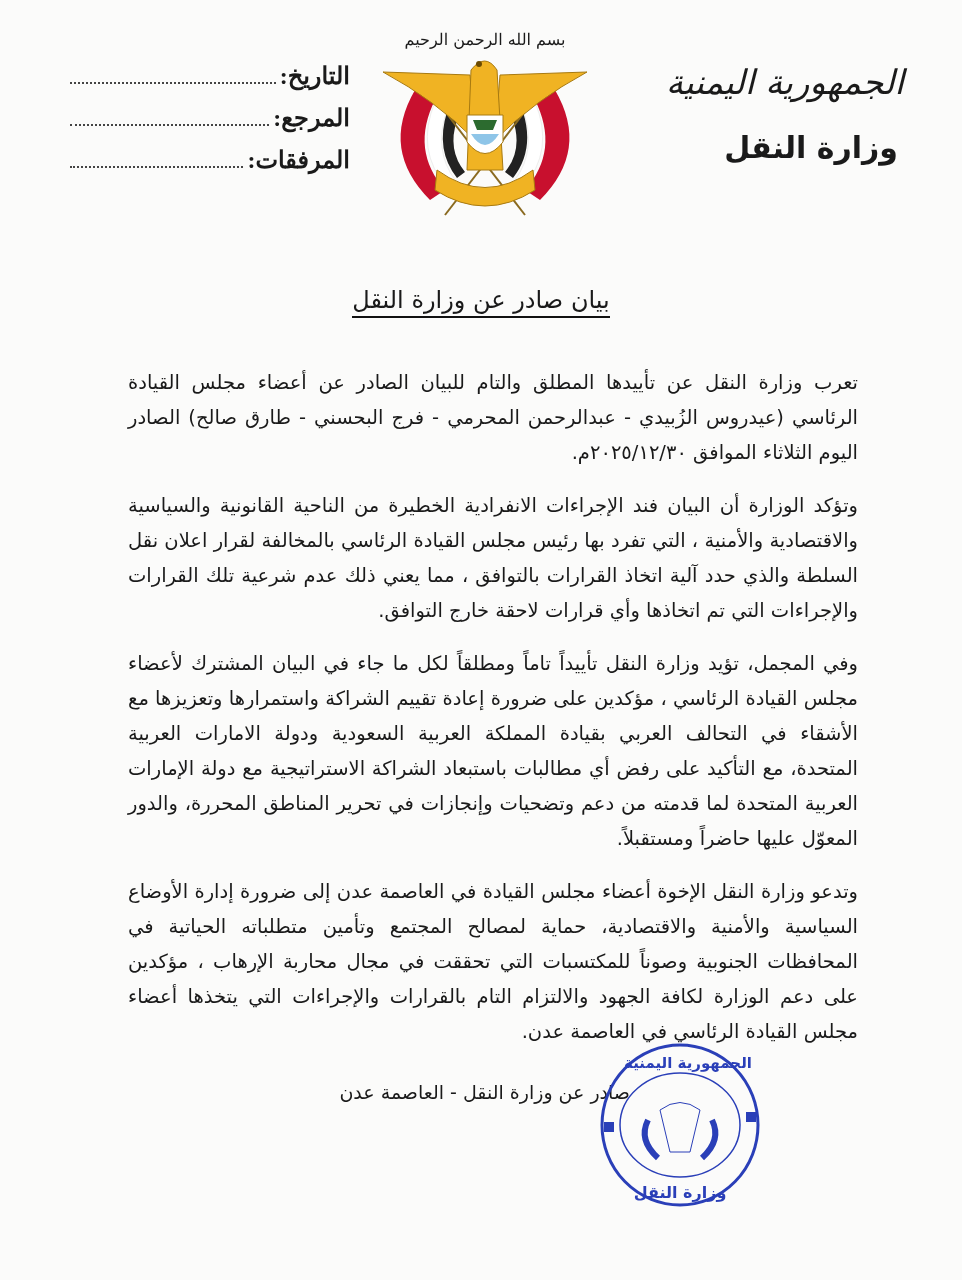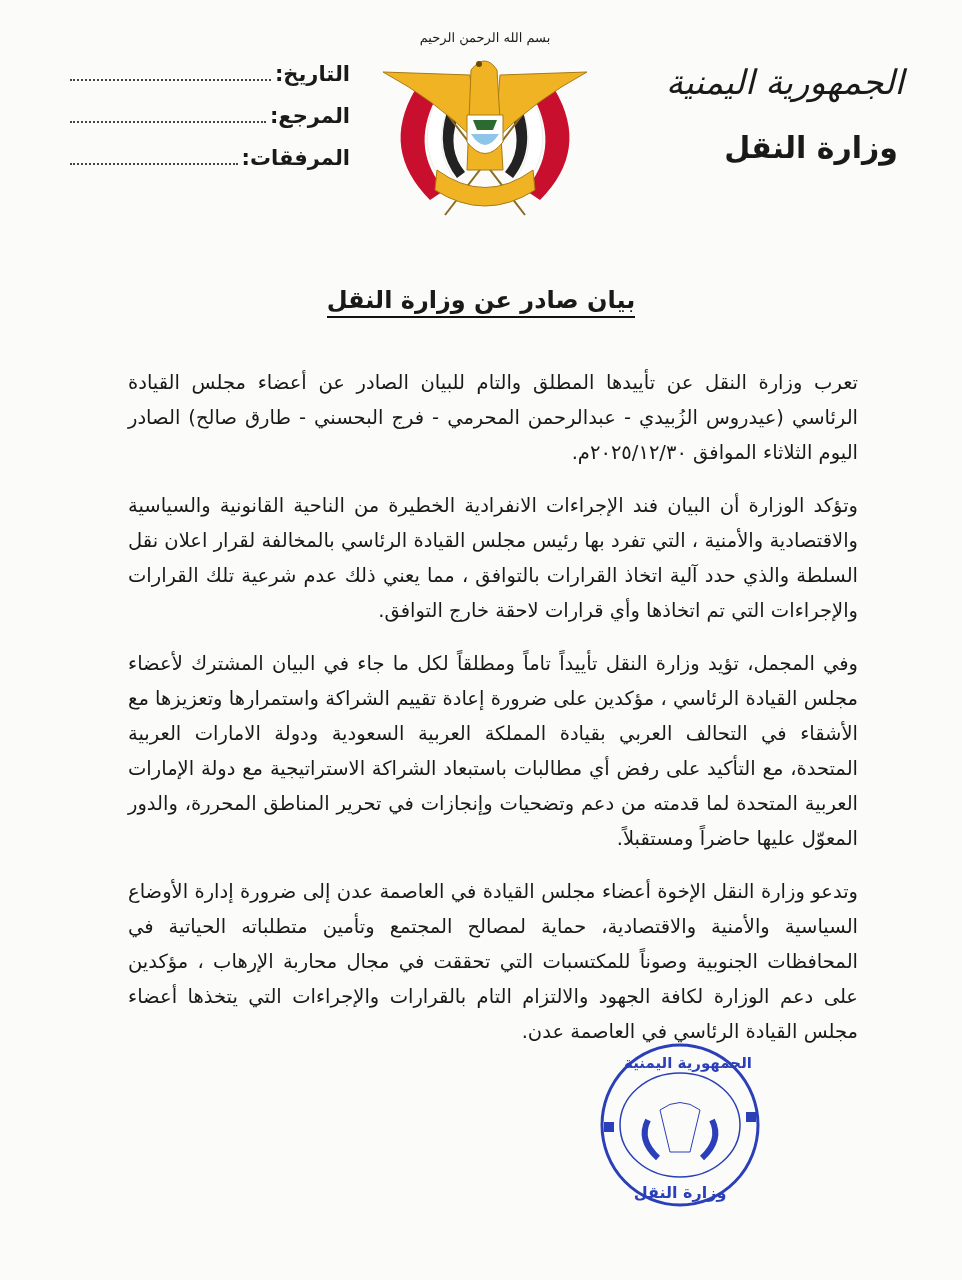--- a/index.html
+++ b/index.html
@@ -4,31 +4,31 @@
 <style>
   html, body { margin: 0; padding: 0; }
   body {
     width: 962px; height: 1280px; background: #fbfbfa; position: relative; overflow: hidden;
     font-family: "DejaVu Sans", sans-serif; color: #1a1a1a;
   }
   .abs { position: absolute; }
   
   .fields { left: 70px; top: 62px; width: 280px; direction: rtl; }
   .field { display: flex; align-items: baseline; height: 42px; }
-  .field-label { font-weight: bold; font-size: 21px; white-space: nowrap; }
+  .field-label { font-weight: bold; font-size: 24px; white-space: nowrap; font-family: Liberation Serif, serif; }
   .field-dots { flex: 1; border-bottom: 2px dotted #444; margin-right: 4px; height: 14px; }
   
   .rep { right: 58px; top: 62px; font-family: "DejaVu Serif", serif; font-style: italic; font-size: 34px; direction: rtl; letter-spacing: 1px; }
   .ministry { right: 64px; top: 130px; font-weight: bold; font-size: 30px; direction: rtl; }
   
   .emblem { left: 375px; top: 30px; width: 220px; height: 190px; }
-  .basmala { left: 380px; top: 30px; width: 210px; text-align: center; font-family: "DejaVu Serif", serif; font-size: 13px; direction: rtl; }
+  .basmala { left: 380px; top: 30px; width: 210px; text-align: center; font-family: "DejaVu Serif", serif; font-size: 16px; direction: rtl; }
   
   .title { left: 0; width: 962px; top: 286px; text-align: center; direction: rtl; }
-  .title span { font-weight: bold; font-size: 24px; border-bottom: 2px solid #111; padding-bottom: 2px; }
+  .title span { font-weight: normal; font-size: 24px; border-bottom: 2px solid #111; padding-bottom: 2px; }
   
   .body { left: 128px; width: 730px; top: 365px; direction: rtl; text-align: justify; font-size: 19.5px; line-height: 35px; }
   .para { margin: 0 0 18px 0; text-align-last: right; }
   
   .sig { left: 330px; width: 300px; top: 1075px; direction: rtl; text-align: right; font-size: 19px; line-height: 34px; }
   .sig .l2 { padding-right: 38px; }
   
   .stamp { left: 598px; top: 1040px; width: 165px; height: 170px; }
 </style>
 </head>
@@ -83,20 +83,21 @@
 </div>
 
 <div class="abs body">
   <p class="para">تعرب وزارة النقل عن تأييدها المطلق والتام للبيان الصادر عن أعضاء مجلس القيادة الرئاسي (عيدروس الزُبيدي - عبدالرحمن المحرمي - فرج البحسني - طارق صالح) الصادر اليوم الثلاثاء الموافق ٢٠٢٥/١٢/٣٠م.</p>
   <p class="para">وتؤكد الوزارة أن البيان فند الإجراءات الانفرادية الخطيرة من الناحية القانونية والسياسية والاقتصادية والأمنية ، التي تفرد بها رئيس مجلس القيادة الرئاسي بالمخالفة لقرار اعلان نقل السلطة والذي حدد آلية اتخاذ القرارات بالتوافق ، مما يعني ذلك عدم شرعية تلك القرارات والإجراءات التي تم اتخاذها وأي قرارات لاحقة خارج التوافق.</p>
   <p class="para">وفي المجمل، تؤيد وزارة النقل تأييداً تاماً ومطلقاً لكل ما جاء في البيان المشترك لأعضاء مجلس القيادة الرئاسي ، مؤكدين على ضرورة إعادة تقييم الشراكة واستمرارها وتعزيزها مع الأشقاء في التحالف العربي بقيادة المملكة العربية السعودية ودولة الامارات العربية المتحدة، مع التأكيد على رفض أي مطالبات باستبعاد الشراكة الاستراتيجية مع دولة الإمارات العربية المتحدة لما قدمته من دعم وتضحيات وإنجازات في تحرير المناطق المحررة، والدور المعوّل عليها حاضراً ومستقبلاً.</p>
   <p class="para">وتدعو وزارة النقل الإخوة أعضاء مجلس القيادة في العاصمة عدن إلى ضرورة إدارة الأوضاع السياسية والأمنية والاقتصادية، حماية لمصالح المجتمع وتأمين متطلباته الحياتية في المحافظات الجنوبية وصوناً للمكتسبات التي تحققت في مجال محاربة الإرهاب ، مؤكدين على دعم الوزارة لكافة الجهود والالتزام التام بالقرارات والإجراءات التي يتخذها أعضاء مجلس القيادة الرئاسي في العاصمة عدن.</p>
 </div>
 
 <div class="abs sig">
+  <div>صادر عن وزارة النقل - العاصمة عدن</div>
 </div>
 
 <svg class="abs stamp" viewBox="0 0 165 170">
   <ellipse cx="82" cy="85" rx="78" ry="80" fill="none" stroke="#2a3fb8" stroke-width="3"></ellipse>
   <ellipse cx="82" cy="85" rx="60" ry="52" fill="none" stroke="#2a3fb8" stroke-width="1.5"></ellipse>
   <rect x="6" y="82" width="10" height="10" fill="#2a3fb8"></rect>
   <rect x="148" y="72" width="10" height="10" fill="#2a3fb8"></rect>
   <path d="M50 80 Q40 100 60 118" fill="none" stroke="#2a3fb8" stroke-width="6"></path>
   <path d="M114 80 Q124 100 104 118" fill="none" stroke="#2a3fb8" stroke-width="6"></path>
   <path d="M62 70 Q82 55 102 70 L92 112 L72 112 Z" fill="none" stroke="#2a3fb8" stroke-width="1"></path>

